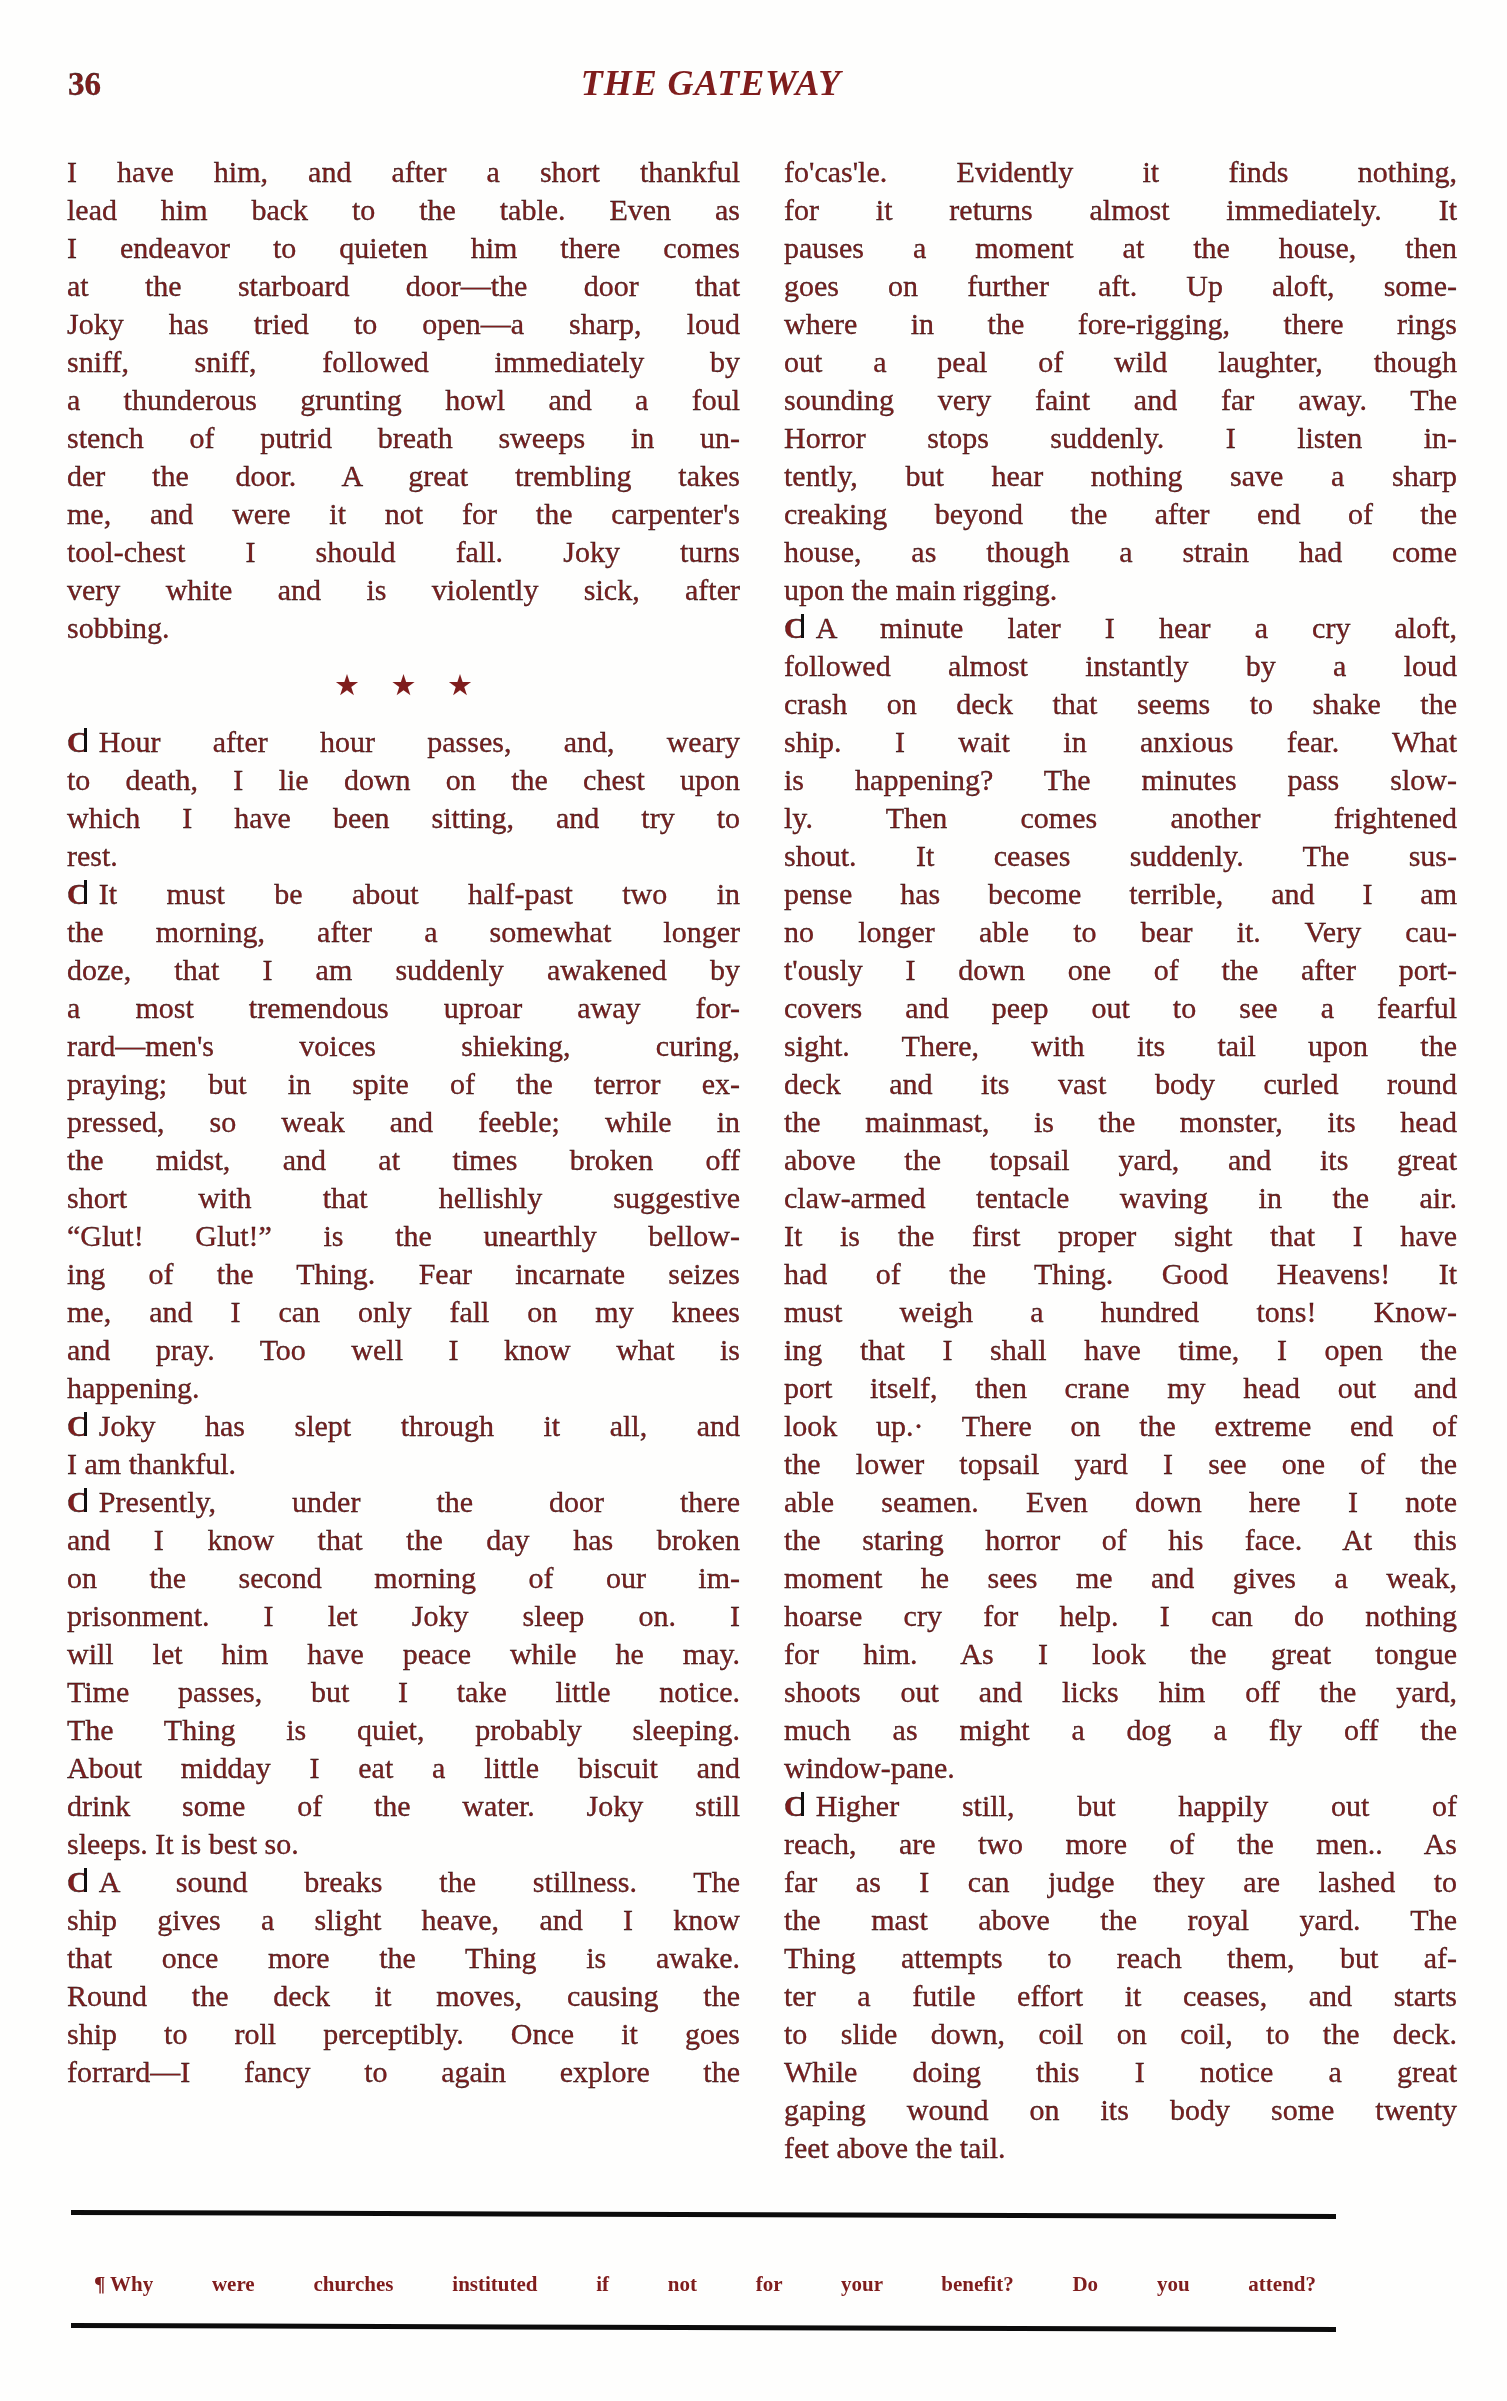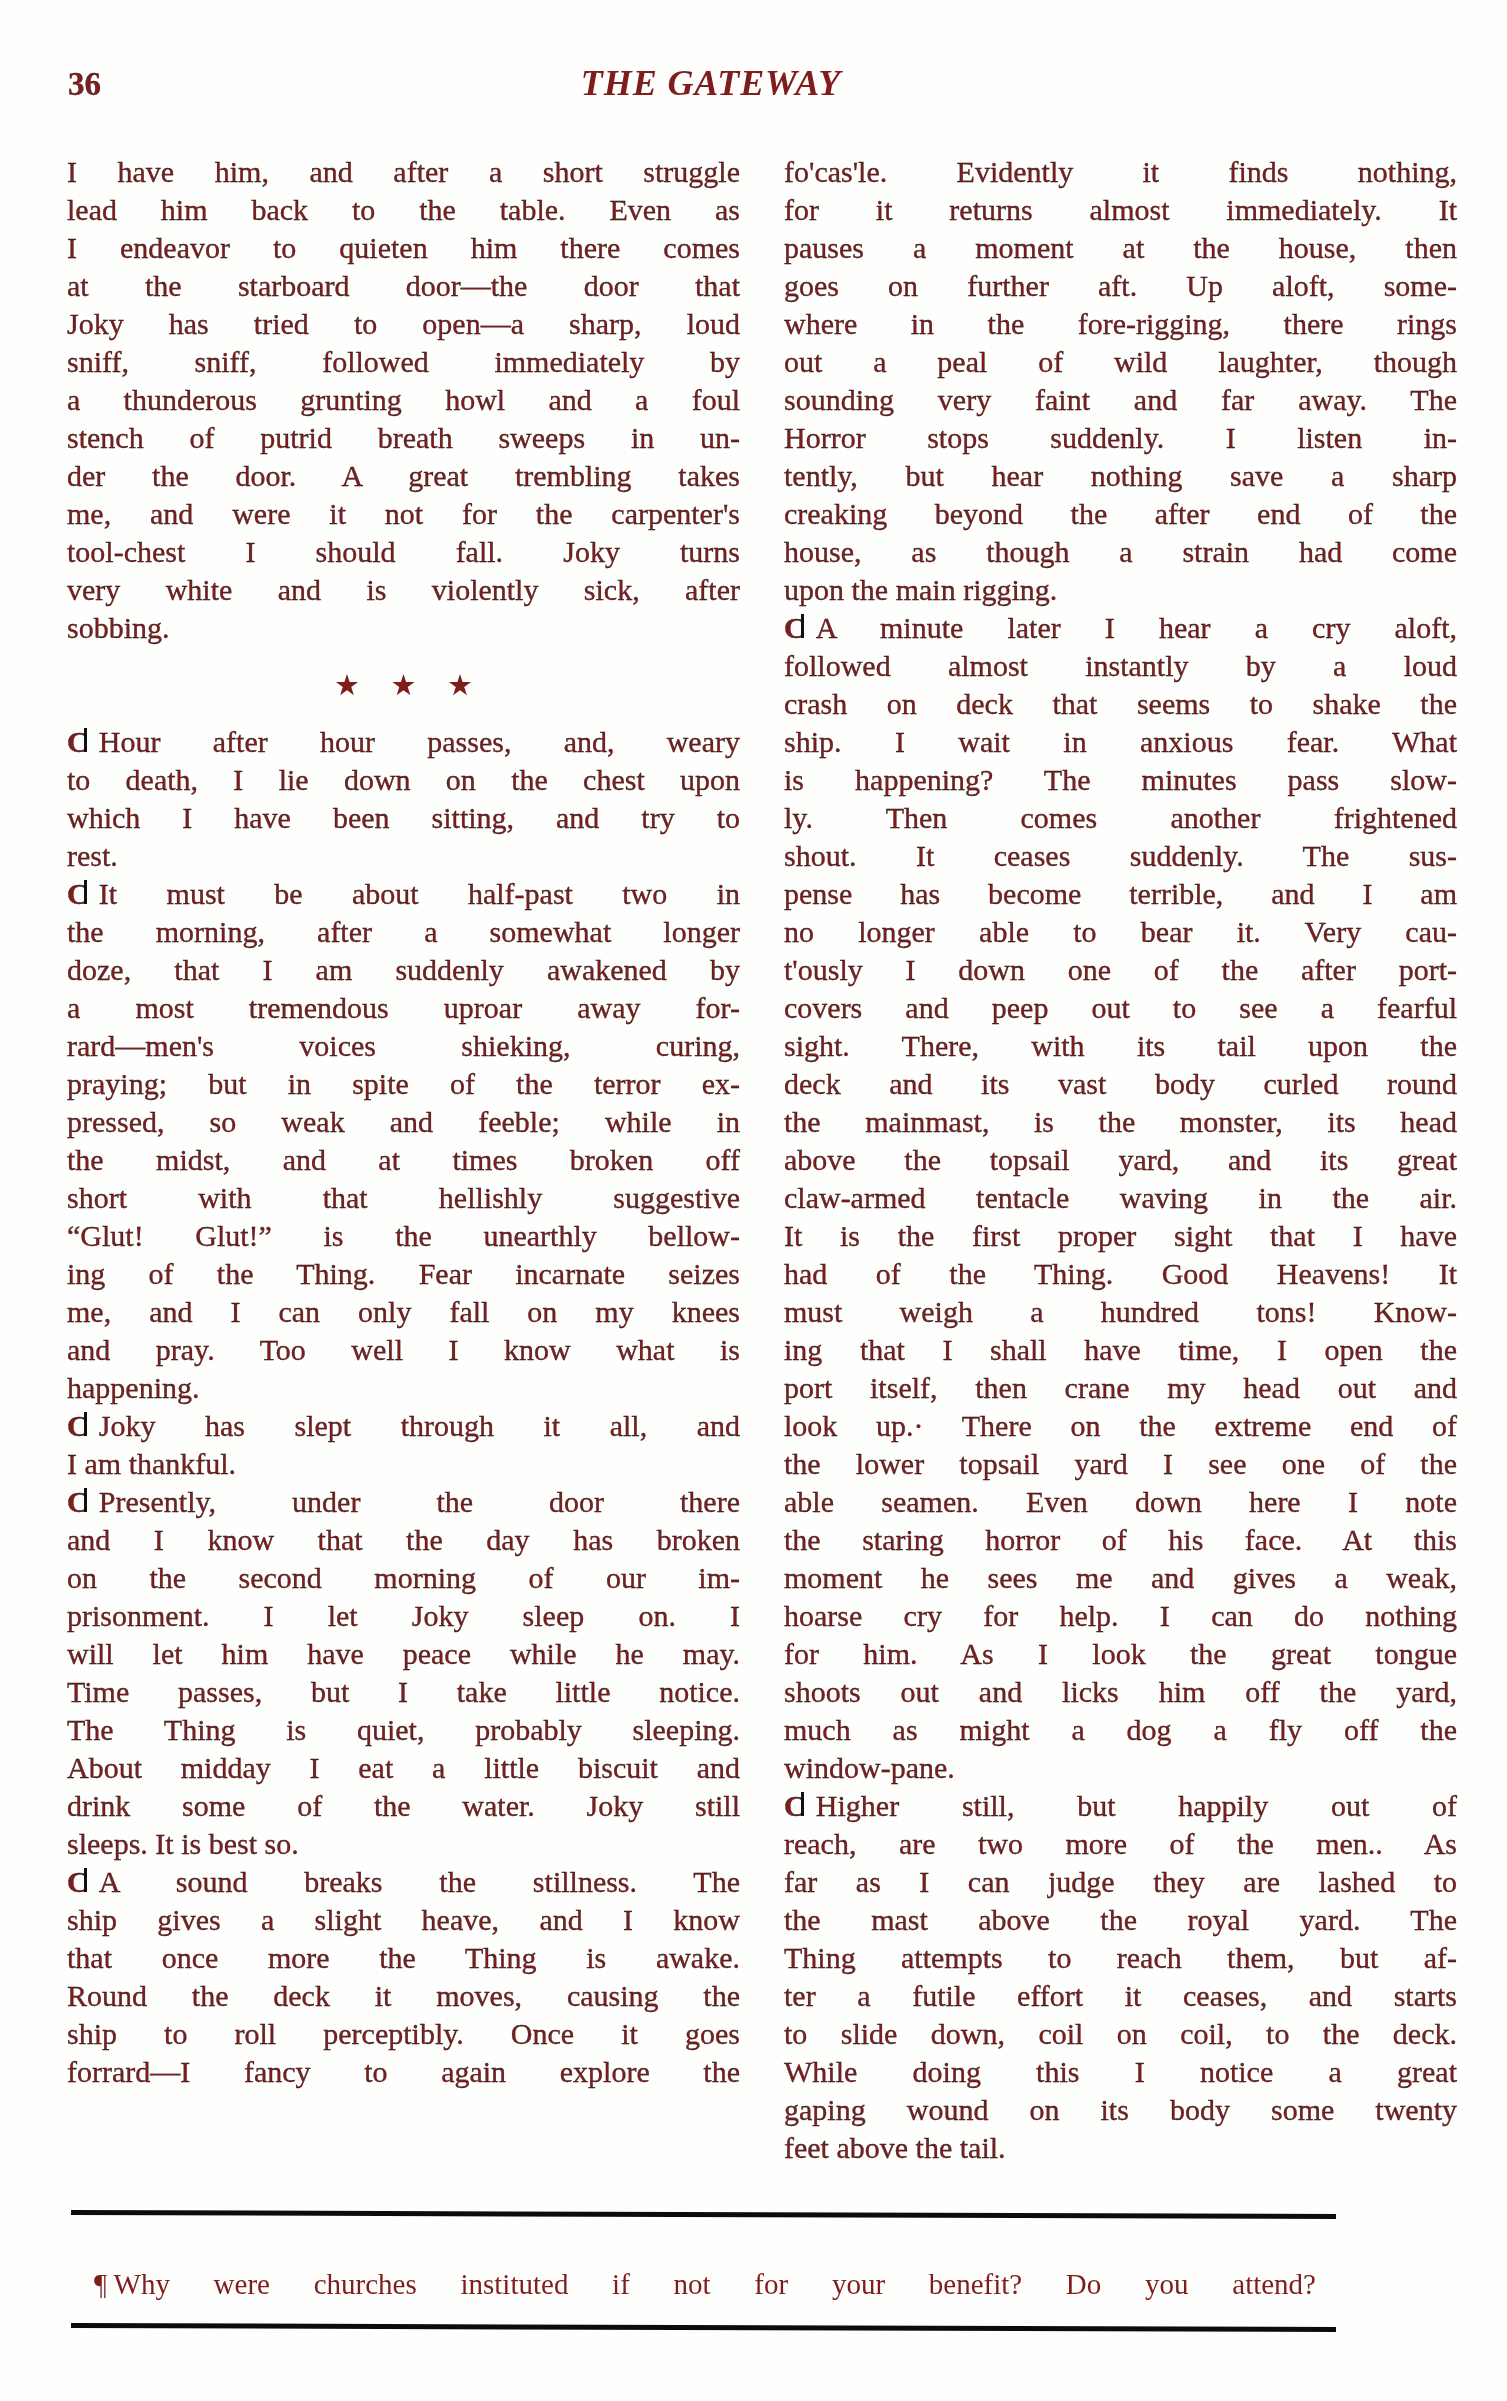--- a/index.html
+++ b/index.html
@@ -33,36 +33,36 @@
   }
   .pmark::after{
     content:"";position:absolute;left:0.58em;top:0.16em;width:0.08em;
     height:0.80em;background:#101010;
   }
   .rule{position:absolute;left:71px;width:1265px;height:5.3px;background:#0c0c0c;}
   .rule-top{top:2212px;transform:rotate(0.18deg);}
   .rule-bottom{top:2325px;transform:rotate(0.18deg);}
   .footer-line{
     position:absolute;left:94px;width:1222px;top:2262px;
-    font-size:29px;font-weight:400;line-height:44px;
+    font-size:21px;font-weight:700;line-height:44px;
     text-align:justify;text-align-last:justify;text-justify:inter-word;
   }
   .footer-pilcrow{margin-right:0.22em;}
 </style>
 </head>
 <body>
 
 <div class="page">
 
   <div class="page-number body-text">36</div>
 
   <div class="title">THE GATEWAY</div>
 
   <div class="col col-left body-text">
-      <div class="line">I have him, and after a short struggle</div>
+      <div class="line">I have him, and after a short thankful</div>
       <div class="line">lead him back to the table. Even as</div>
       <div class="line">I endeavor to quieten him there comes</div>
       <div class="line">at the starboard door—the door that</div>
       <div class="line">Joky has tried to open—a sharp, loud</div>
       <div class="line">sniff, sniff, followed immediately by</div>
       <div class="line">a thunderous grunting howl and a foul</div>
       <div class="line">stench of putrid breath sweeps in un-</div>
       <div class="line">der the door. A great trembling takes</div>
       <div class="line">me, and were it not for the carpenter's</div>
       <div class="line">tool-chest I should fall. Joky turns</div>

